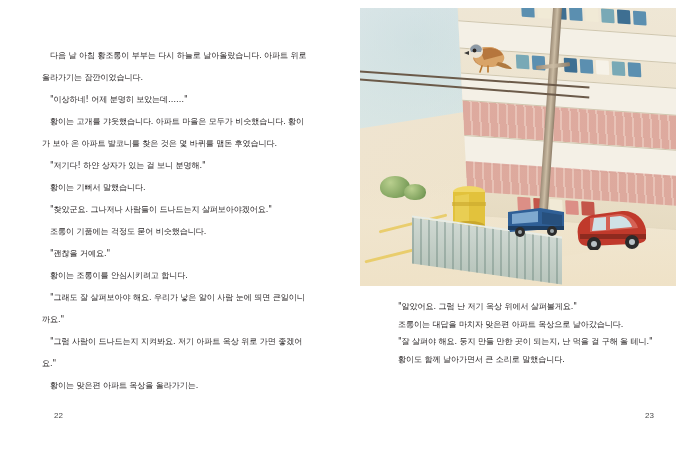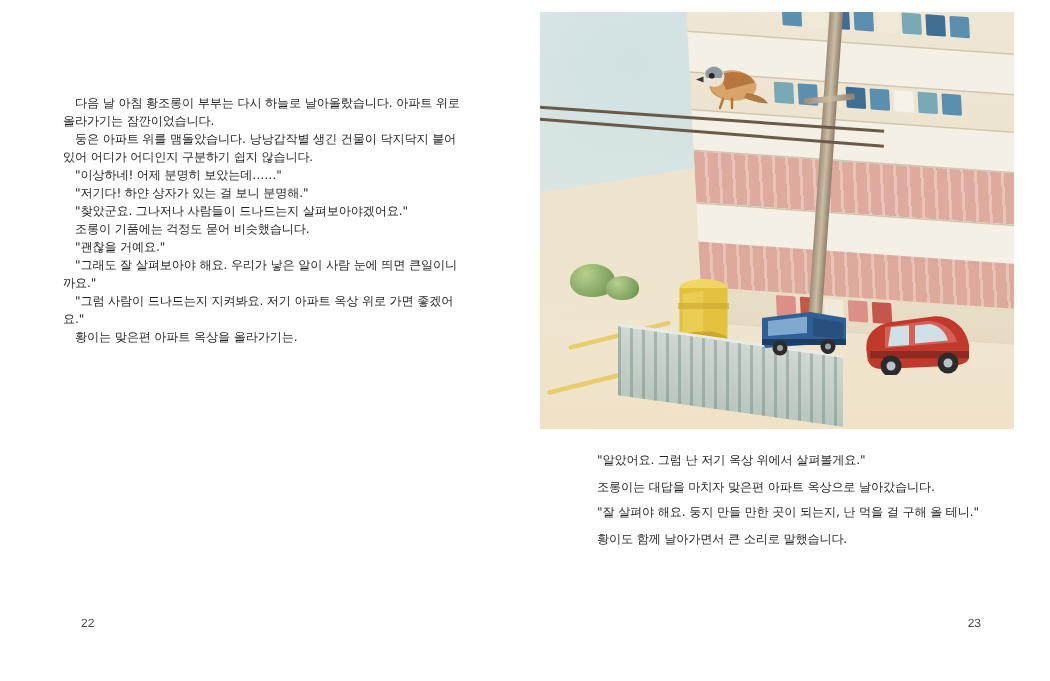--- a/index.html
+++ b/index.html
@@ -22,24 +22,24 @@
   .page {
     position: relative;
     width: 350px;
     height: 454px;
     box-sizing: border-box;
   }
   
   .left-text {
     position: absolute;
     left: 42px;
-    top: 62px;
+    top: 44px;
     width: 268px;
     font-size: 8.1px;
-    line-height: 12px;
+    line-height: 22px;
     color: #231f20;
     letter-spacing: -0.1px;
   }
   .left-text p {
     margin: 0;
     text-indent: 0;
     white-space: pre-wrap;
   }
   .left-text p.ind {
     text-indent: 8px;
@@ -233,26 +233,28 @@
   .right-text p.ind { text-indent: 8px; }
 </style>
 </head>
 <body>
 
 <div class="spread">
 
   <div class="page">
     <div class="left-text">
       <p class="ind">다음 날 아침 황조롱이 부부는 다시 하늘로 날아올랐습니다. 아파트 위로 올라가기는 잠깐이었습니다.</p>
-      <p class="ind">둥은 아파트 위를 맴돌았습니다. 낭낭갑작별 생긴 건물이 닥지닥지 붙어 있어 어디가 어디인지 구분하기 쉽지 않습니다.</p>
       <p class="ind">"이상하네! 어제 분명히 보았는데……"</p>
+      <p class="ind">황이는 고개를 갸웃했습니다. 아파트 마을은 모두가 비슷했습니다. 황이가 보아 온 아파트 발코니를 찾은 것은 몇 바퀴를 맴돈 후였습니다.</p>
       <p class="ind">"저기다! 하얀 상자가 있는 걸 보니 분명해."</p>
+      <p class="ind">황이는 기뻐서 말했습니다.</p>
       <p class="ind">"찾았군요. 그나저나 사람들이 드나드는지 살펴보아야겠어요."</p>
       <p class="ind">조롱이 기품에는 걱정도 묻어 비슷했습니다.</p>
       <p class="ind">"괜찮을 거예요."</p>
+      <p class="ind">황이는 조롱이를 안심시키려고 합니다.</p>
       <p class="ind">"그래도 잘 살펴보아야 해요. 우리가 낳은 알이 사람 눈에 띄면 큰일이니까요."</p>
       <p class="ind">"그럼 사람이 드나드는지 지켜봐요. 저기 아파트 옥상 위로 가면 좋겠어요."</p>
       <p class="ind">황이는 맞은편 아파트 옥상을 올라가기는.</p>
     </div>
     <div class="folio folio-left">22</div>
   </div>
 
   <div class="page">
 
     <div class="illustration">

